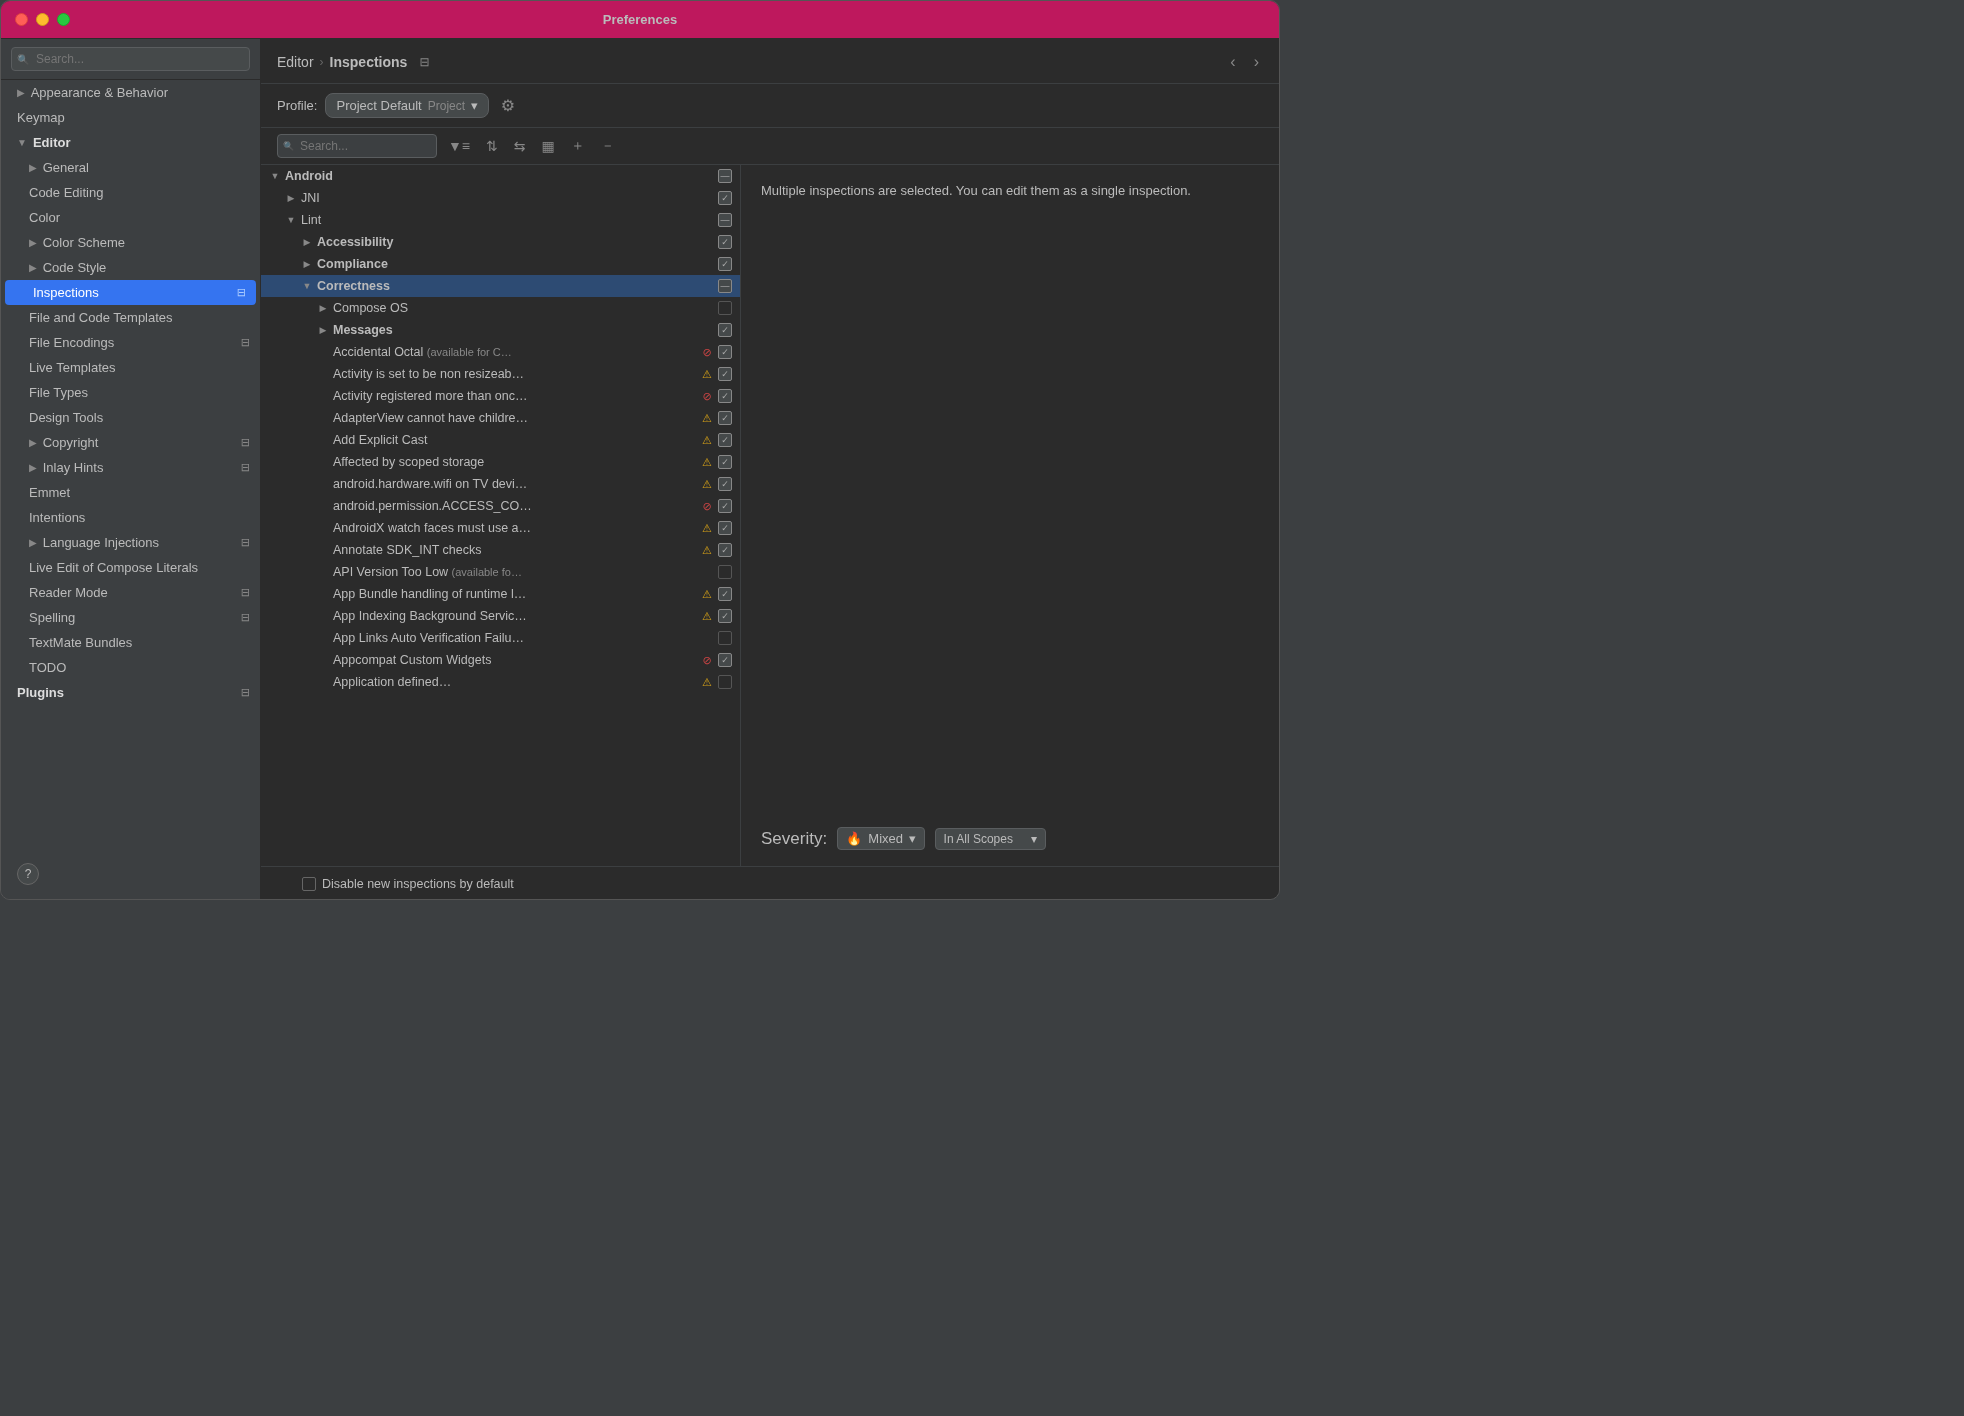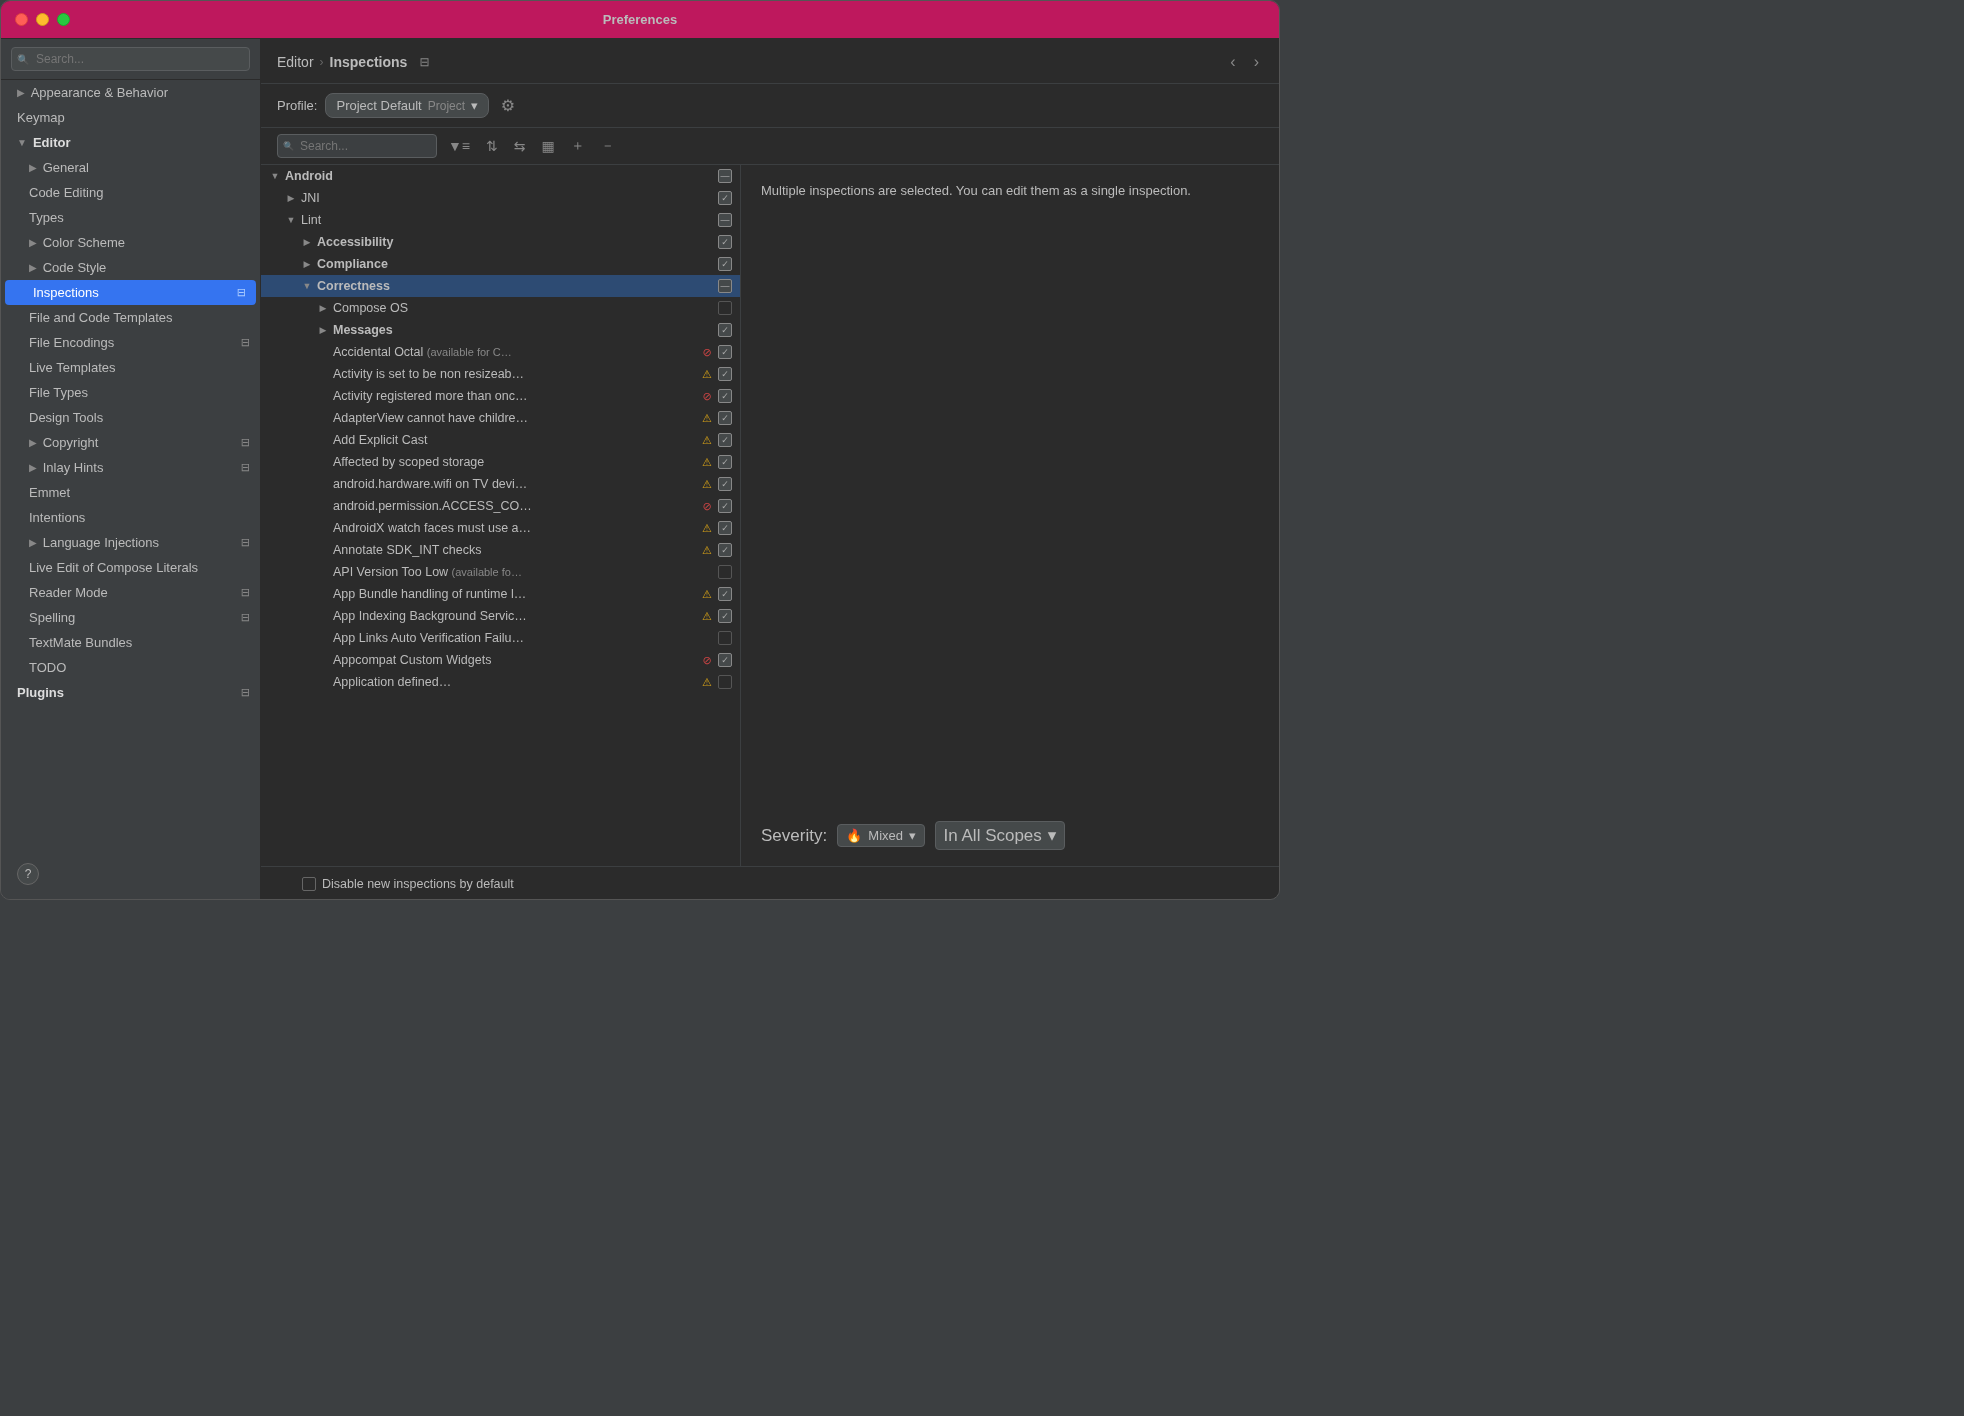--- a/index.html
+++ b/index.html
@@ -366,23 +366,23 @@
     }
     .severity-dropdown .flame { font-size: 13px; }
     .scope-dropdown {
       display: flex;
       align-items: center;
       background: #45494a;
       border: 1px solid #5a5d5f;
       border-radius: 4px;
       padding: 3px 8px;
       cursor: pointer;
-      gap: 6px;
-      color: #bbbbbb;
-      font-size: 17px;
+      gap: 18px;
+      color: #bbbbbb;
+      font-size: 12px;
     }
 
     .bottom-bar {
       padding: 10px 16px;
       border-top: 1px solid #3c3f41;
       display: flex;
       align-items: center;
       gap: 10px;
     }
     .disable-checkbox {
@@ -491,21 +491,21 @@
       <div class="sidebar-item indent1">
         <span class="sidebar-chevron">▶</span>
         <span>General</span>
       </div>
 
       <div class="sidebar-item indent1">
         <span>Code Editing</span>
       </div>
 
       <div class="sidebar-item indent1">
-        <span>Types</span>
+        <span>Color</span>
       </div>
 
       <div class="sidebar-item indent1">
         <span class="sidebar-chevron">▶</span>
         <span>Color Scheme</span>
       </div>
 
       <div class="sidebar-item indent1">
         <span class="sidebar-chevron">▶</span>
         <span>Code Style</span>

